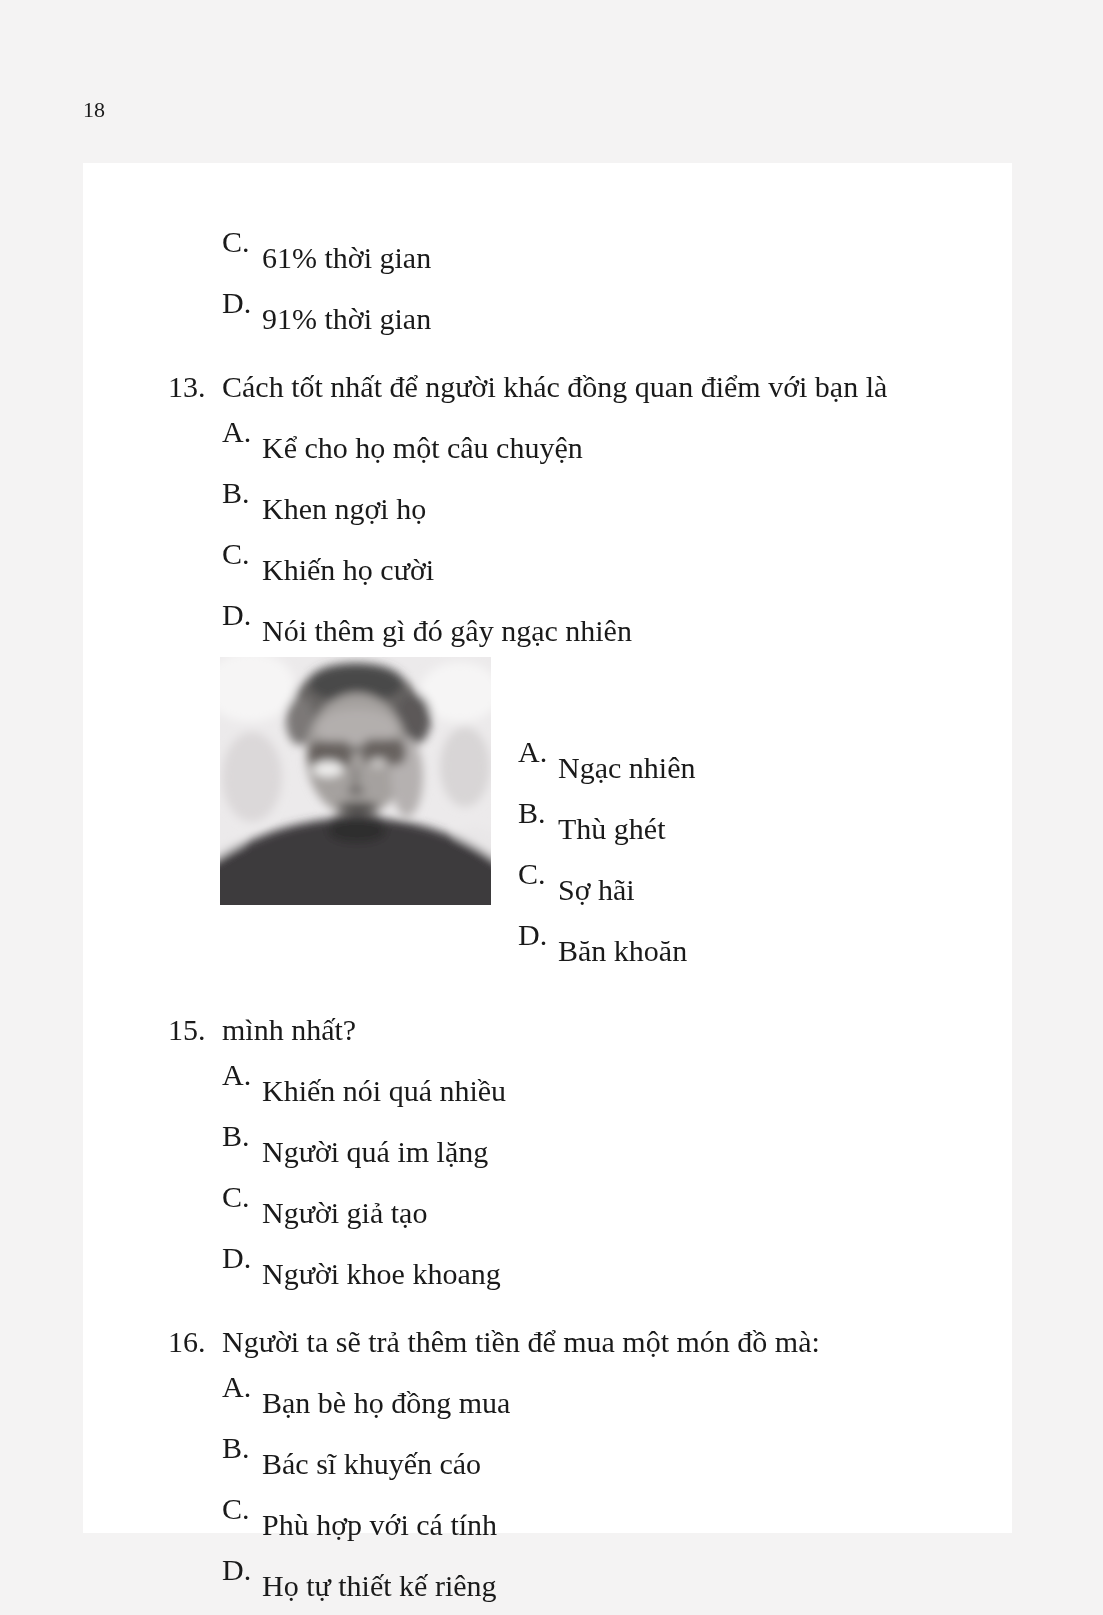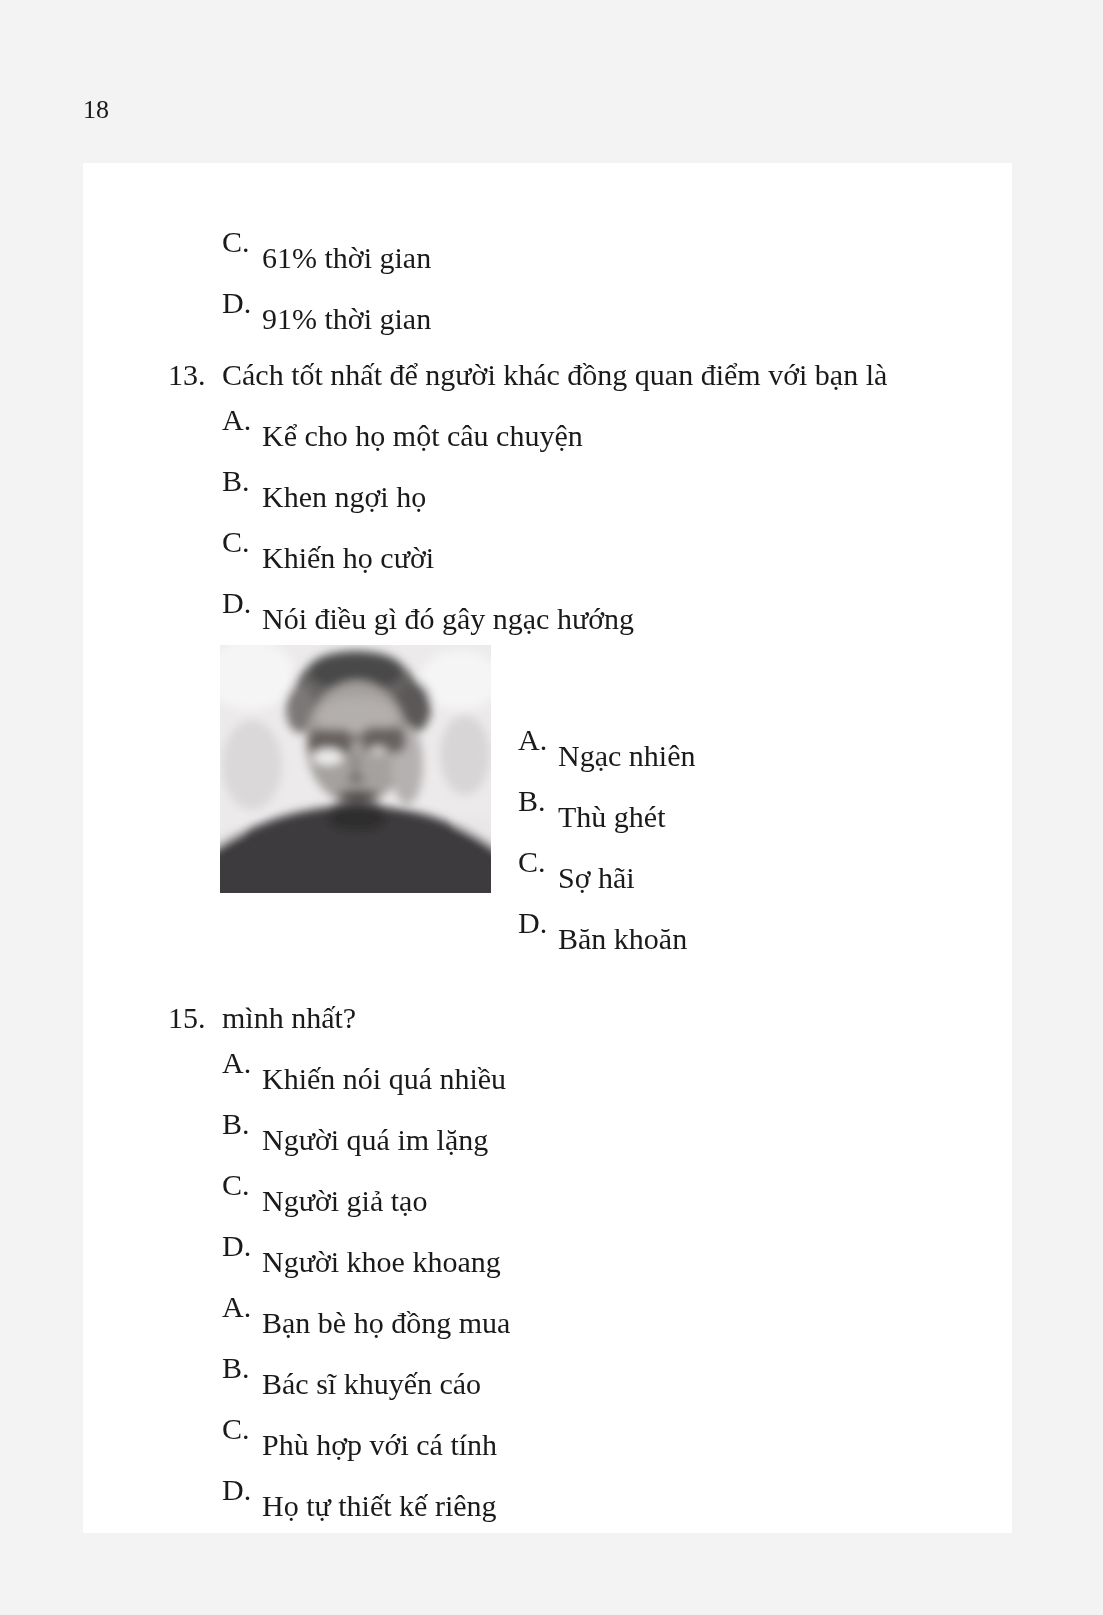--- a/index.html
+++ b/index.html
@@ -10,40 +10,40 @@
     height: 1615px;
     background: #f4f3f3;
     font-family: "Liberation Serif", "DejaVu Serif", serif;
     color: #1a1a1a;
     overflow: hidden;
   }
   .page-number {
     position: absolute;
     left: 83px;
     top: 92px;
-    font-size: 26px;
+    font-size: 22px;
     line-height: 36px;
   }
   .card {
     position: absolute;
     left: 83px;
     top: 163px;
     width: 929px;
     height: 1370px;
     background: #ffffff;
   }
   .content {
     padding: 56px 78px 0 85px;
     font-size: 30px;
     line-height: 45px;
   }
   .opt { display: flex; margin-left: 54px; }
   .opt-letter { flex: 0 0 40px; }
   .opt-text { flex: 1; margin-top: 16px; }
-  .qrow { display: flex; margin-top: 11px; }
+  .qrow { display: flex; margin-top: 23px; }
   .qnum { flex: 0 0 54px; }
   .qstem { flex: 1; }
   .stem-justify { text-align: justify; text-align-last: justify; }
   .media-row { display: flex; margin-left: 52px; margin-top: 4px; }
   .photo { flex: 0 0 271px; width: 271px; height: 248px; }
   .photo svg { display: block; }
   .media-opts { margin-left: 27px; margin-top: 72px; }
   .media-opts .opt { margin-left: 0; }
   .q15 { margin-top: 34px; }
 </style>
@@ -77,21 +77,21 @@
       <div class="opt">
         <div class="opt-letter">B.</div>
         <div class="opt-text">Khen ngợi họ</div>
       </div>
       <div class="opt">
         <div class="opt-letter">C.</div>
         <div class="opt-text">Khiến họ cười</div>
       </div>
       <div class="opt">
         <div class="opt-letter">D.</div>
-        <div class="opt-text">Nói điều gì đó gây ngạc hướng</div>
+        <div class="opt-text">Nói thêm gì đó gây ngạc nhiên</div>
       </div>
 
       <div class="media-row">
         <div class="photo" role="img" aria-label="blurred grayscale portrait of a man wearing glasses and a dark shirt">
           <svg viewBox="0 0 271 248" width="271" height="248" xmlns="http://www.w3.org/2000/svg">
             <defs>
               <filter id="blur1" x="-30%" y="-30%" width="160%" height="160%">
                 <feGaussianBlur stdDeviation="5"></feGaussianBlur>
               </filter>
             </defs>
@@ -162,20 +162,24 @@
       </div>
       <div class="opt">
         <div class="opt-letter">C.</div>
         <div class="opt-text">Người giả tạo</div>
       </div>
       <div class="opt">
         <div class="opt-letter">D.</div>
         <div class="opt-text">Người khoe khoang</div>
       </div>
 
+      <div class="qrow">
+        <div class="qnum">16.</div>
+        <div class="qstem">Người ta sẽ trả thêm tiền để mua một món đồ mà:</div>
+      </div>
       <div class="opt">
         <div class="opt-letter">A.</div>
         <div class="opt-text">Bạn bè họ đồng mua</div>
       </div>
       <div class="opt">
         <div class="opt-letter">B.</div>
         <div class="opt-text">Bác sĩ khuyến cáo</div>
       </div>
       <div class="opt">
         <div class="opt-letter">C.</div>

